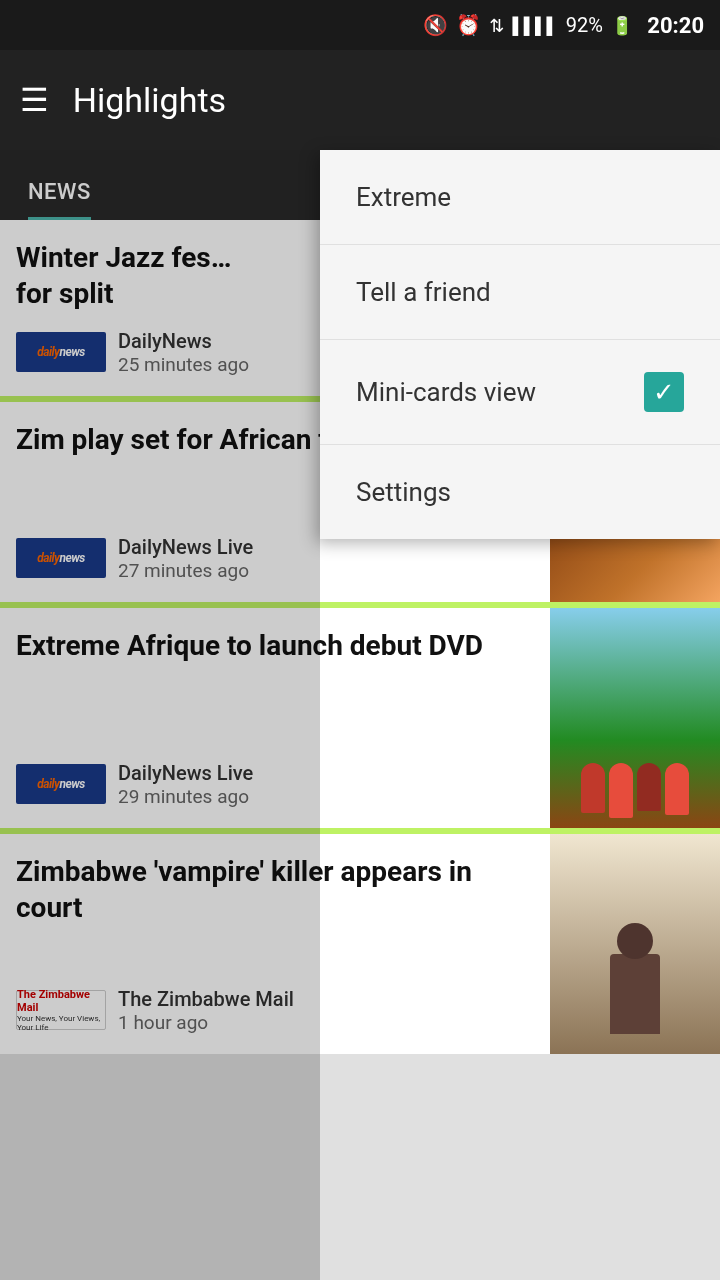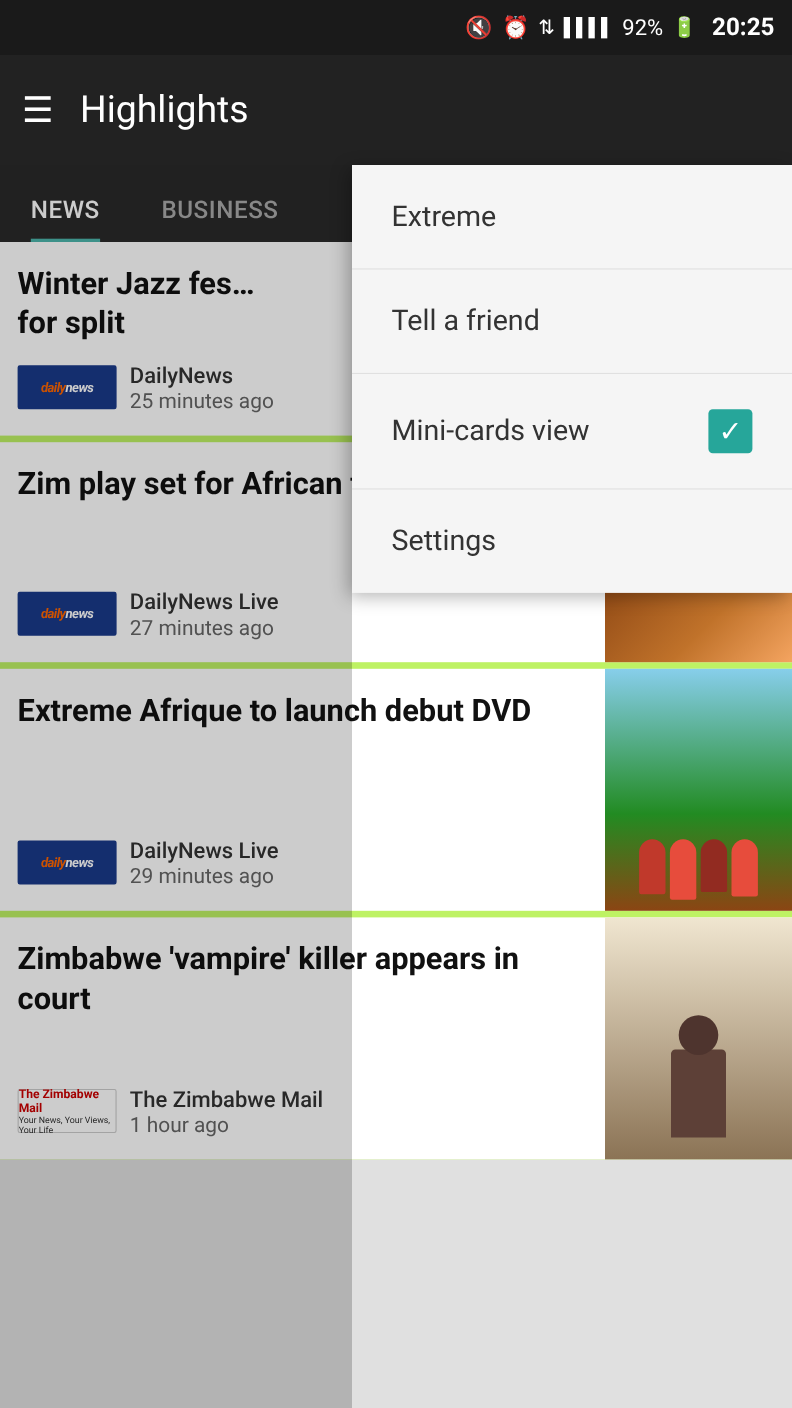--- a/index.html
+++ b/index.html
@@ -238,32 +238,31 @@
 <body>
 
 <div class="status-bar">
   <div class="status-bar-icons">
     <span>🔇</span>
     <span>⏰</span>
     <span style="font-size:18px; color:white;">⇅</span>
     <span style="font-size:16px;">▌▌▌▌</span>
     <span style="color:white; font-size:20px;text-align:right;">92%</span>
     <span style="color:white; font-size:18px;">🔋</span>
-    <span class="status-time">20:25</span>
+    <span class="status-time">20:20</span>
   </div>
 </div>
 
 <div class="app-header">
   <span class="hamburger-icon">☰</span>
   <span class="header-title">Highlights</span>
 </div>
 
 <div class="tab-bar">
   <div class="tab active">NEWS</div>
-  <div class="tab">BUSINESS</div>
 </div>
 
 <div class="news-list">
 
   <div class="news-card">
     <div class="news-card-content">
       <div class="news-title">Winter Jazz fes…<br>for split</div>
       <div class="news-meta">
         <div class="source-logo">
           <span style="font-style:italic; font-size:12px; letter-spacing:-0.5px;"><span style="color:#ff6600;">daily</span>news</span>

